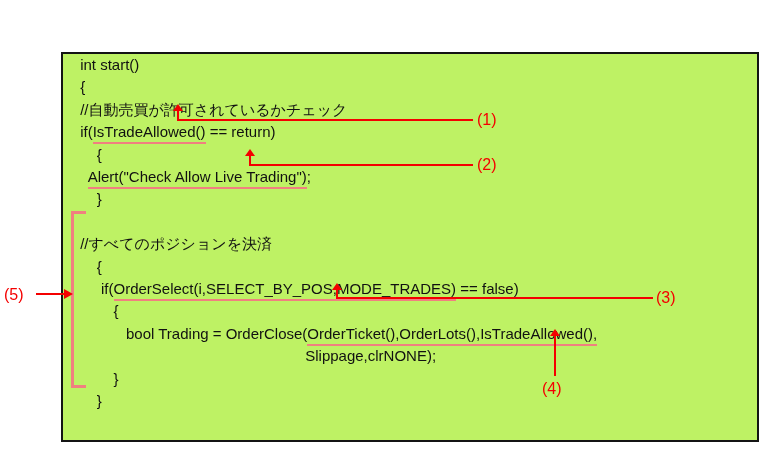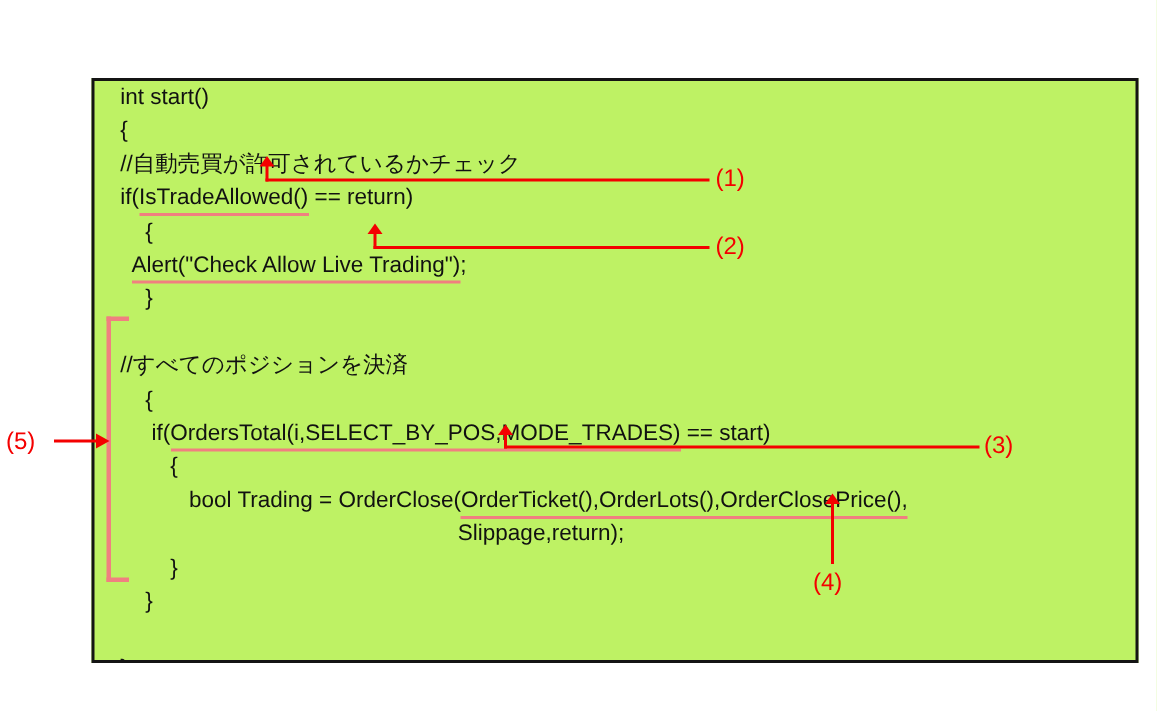--- a/index.html
+++ b/index.html
@@ -68,24 +68,24 @@
       <div class="code-line"><span> int start()</span></div>
       <div class="code-line"><span> {</span></div>
       <div class="code-line"><span> //自動売買が許可されているかチェック</span></div>
       <div class="code-line"><span> if(</span><span class="u">IsTradeAllowed()</span><span> == return)</span></div>
       <div class="code-line"><span>     {</span></div>
       <div class="code-line"><span>   </span><span class="u">Alert("Check Allow Live Trading")</span><span>;</span></div>
       <div class="code-line"><span>     }</span></div>
       <div class="code-line">&nbsp;</div>
       <div class="code-line"><span> //すべてのポジションを決済</span></div>
       <div class="code-line"><span>     {</span></div>
-      <div class="code-line"><span>      if(</span><span class="u">OrdersTotal(i,SELECT_BY_POS,MODE_TRADES)</span><span> == start)</span></div>
+      <div class="code-line"><span>      if(</span><span class="u">OrderSelect(i,SELECT_BY_POS,MODE_TRADES)</span><span> == false)</span></div>
       <div class="code-line"><span>         {</span></div>
-      <div class="code-line"><span>            bool Trading = OrderClose(</span><span class="u">OrderTicket(),OrderLots(),OrderClosePrice(),</span></div>
-      <div class="code-line"><span>                                                       Slippage,return);</span></div>
+      <div class="code-line"><span>            bool Trading = OrderClose(</span><span class="u">OrderTicket(),OrderLots(),IsTradeAllowed(),</span></div>
+      <div class="code-line"><span>                                                       Slippage,clrNONE);</span></div>
       <div class="code-line"><span>         }</span></div>
       <div class="code-line"><span>     }</span></div>
       <div class="code-line">&nbsp;</div>
       <div class="code-line"><span> }</span></div>
     </div>
 
   <div class="overlay">
 
     <div class="ann arrow-up" style="left:173px;top:104px;"></div>
     <div class="ann vline" style="left:177px;top:110px;height:11px;"></div>

